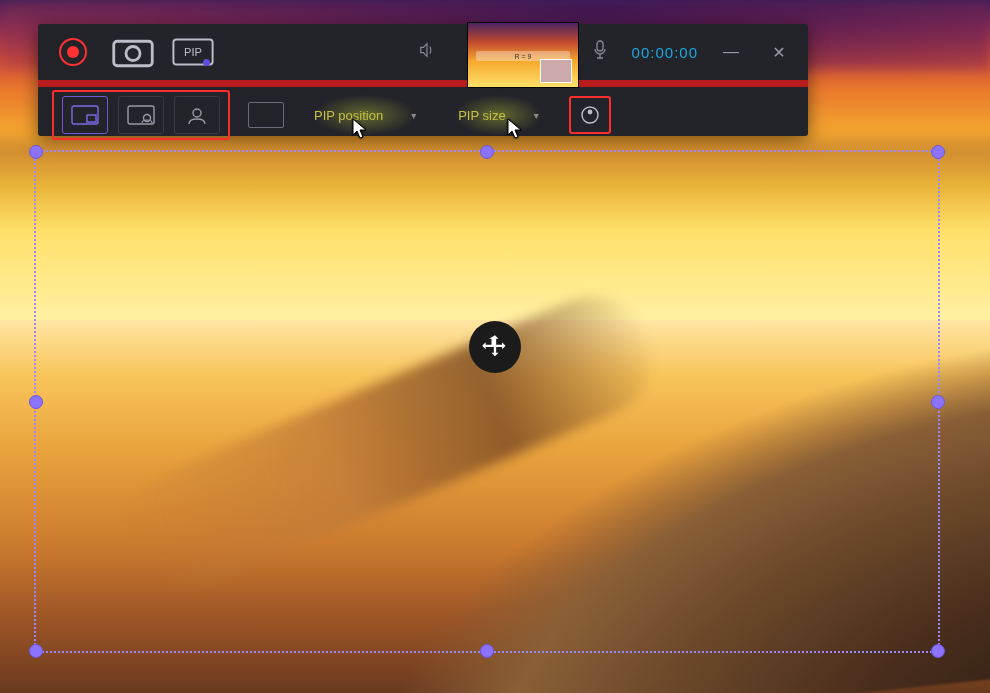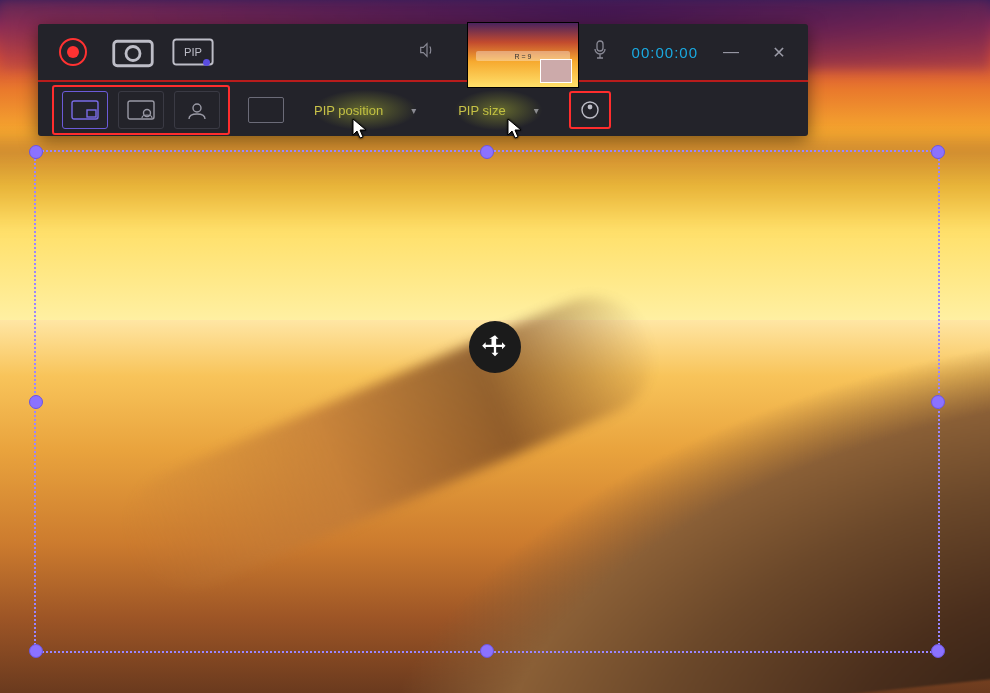--- a/index.html
+++ b/index.html
@@ -47,21 +47,21 @@
   .h-tl{left:-7px;top:-7px}.h-tr{right:-7px;top:-7px}.h-bl{left:-7px;bottom:-7px}.h-br{right:-7px;bottom:-7px}
   .h-tm{left:50%;top:-7px;margin-left:-7px}.h-bm{left:50%;bottom:-7px;margin-left:-7px}
   .h-ml{left:-7px;top:50%;margin-top:-7px}.h-mr{right:-7px;top:50%;margin-top:-7px}
   
   .move-handle{position:absolute;left:50%;top:50%;width:52px;height:52px;margin:-26px 0 0 -26px;
      background:#1b1b1b;border-radius:50%;display:flex;align-items:center;justify-content:center;}
   .move-handle svg{width:28px;height:28px;}
   
   .toolbar{position:absolute;left:38px;top:24px;width:770px;height:112px;background:#23232a;color:#bdbdc7;border-radius:3px;box-shadow:0 4px 18px rgba(0,0,0,.5);}
   .toolbar .row{display:flex;align-items:center;height:56px;padding:0 14px;gap:18px;}
-  .toolbar .row.top{border-bottom:2px solid #b91c1c;}
+  .toolbar .row.top{border-bottom:7px solid #b91c1c;}
   .spacer{flex:1}
   
   .tb-btn{display:flex;align-items:center;justify-content:center;height:36px;border-radius:4px;cursor:pointer;}
   .tb-btn.sq{width:42px}
   .tb-btn svg{display:block}
   .rec-outer{width:24px;height:24px;border:2px solid #ff3232;border-radius:50%;display:flex;align-items:center;justify-content:center;}
   .rec-inner{width:12px;height:12px;background:#ff3232;border-radius:50%;}
   .timer{color:#1aa9e0;font-size:15px;letter-spacing:1px;margin-left:6px;}
   .win-btn{color:#9a9aa6;width:30px;text-align:center;cursor:pointer}
   

